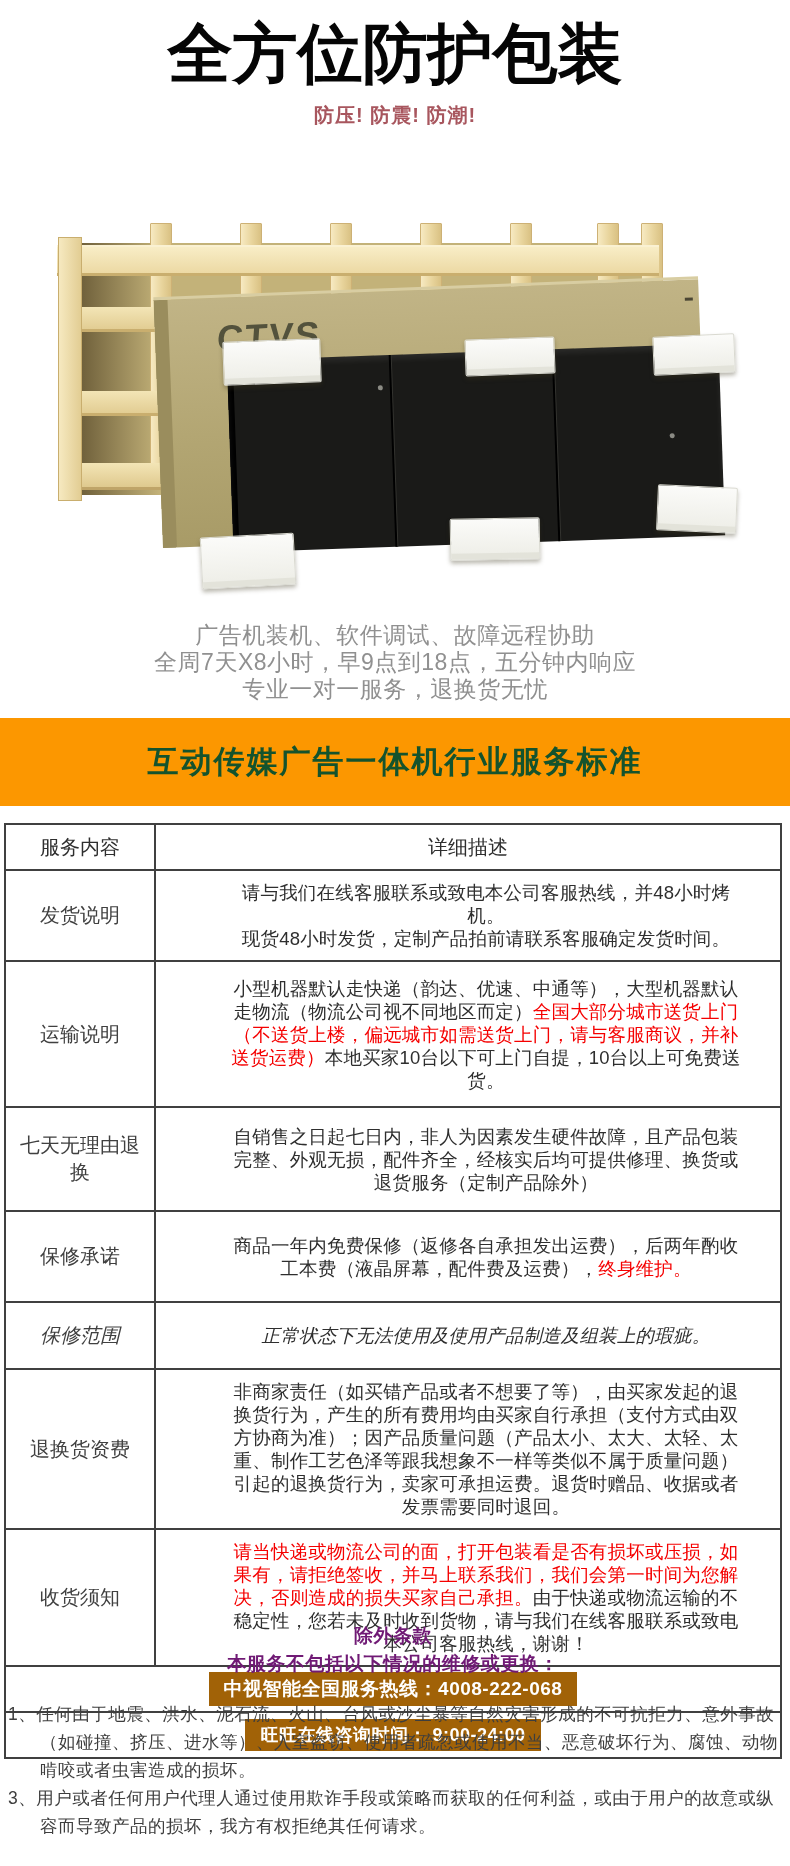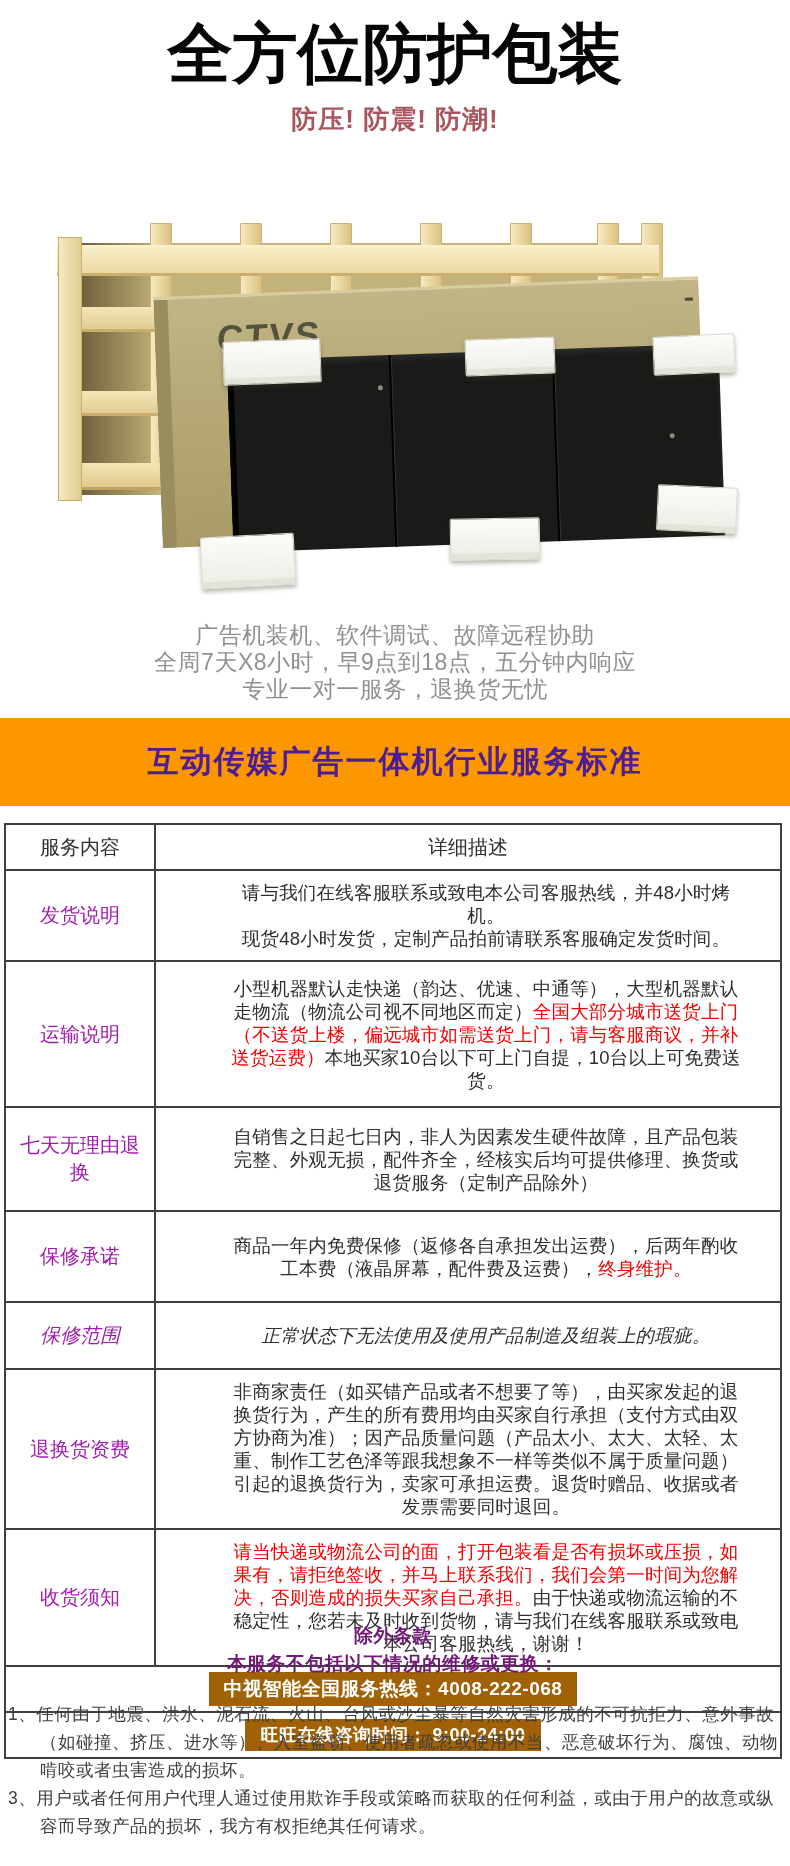--- a/index.html
+++ b/index.html
@@ -10,21 +10,21 @@
   }
   .abs{position:absolute;}
 
   
   .page-title{
     top:12px;left:0;width:790px;text-align:center;
     font-size:65px;font-weight:900;color:#050505;letter-spacing:0px;line-height:84px;
   }
   .page-subtitle{
     top:102px;left:0;width:790px;text-align:center;
-    font-size:26px;font-weight:600;color:#a8565e;letter-spacing:1px;
+    font-size:20px;font-weight:600;color:#a8565e;letter-spacing:1px;
   }
 
   
   .photo{top:185px;left:45px;width:710px;height:420px;}
   .photo *{position:absolute;}
   .crate-panel{left:15px;top:58px;width:592px;height:252px;background:#c3b279;}
   .crate-shadow{left:35px;top:58px;width:80px;height:252px;
     background:linear-gradient(to right,#6e5f3a,rgba(110,95,58,0));}
   .slat{top:38px;width:20px;height:245px;z-index:2;
     background:linear-gradient(to right,#f7eac2,#e8d49c 55%,#d9c183);
@@ -64,30 +64,30 @@
   .foam.f6{left:405px;top:333px;width:88px;height:40px;transform:rotate(-1deg);}
   .foam.f7{left:612px;top:301px;width:78px;height:44px;transform:rotate(2.5deg);}
 
   
   .service-note{top:622px;left:0;width:790px;text-align:center;
     color:#909090;font-size:23px;line-height:27px;letter-spacing:.5px;}
 
   
   .section-banner{top:718px;left:0;width:790px;height:88px;background:#fc9700;
     display:flex;align-items:center;justify-content:center;
-    color:#4c1d95;font-size:31px;font-weight:700;letter-spacing:2px;}
+    color:#14532d;font-size:31px;font-weight:700;letter-spacing:2px;}
 
   
   .service-table-wrap{top:823px;left:4px;width:778px;}
   table.service{border-collapse:collapse;width:100%;table-layout:fixed;
     border:2px solid #404040;}
   table.service td,table.service th{border:2px solid #404040;vertical-align:middle;text-align:center;}
   col.c1{width:150px;}
   .hdr{font-size:20px;font-weight:400;color:#2e2e2e;text-align:center;height:42px;}
-  td.label{font-size:20px;color:#a21caf;text-align:center;padding:8px 10px;line-height:27px;}
+  td.label{font-size:20px;color:#404040;text-align:center;padding:8px 10px;line-height:27px;}
   td.desc{font-size:18.5px;color:#2e2e2e;line-height:23px;
     padding:10px 34px 10px 70px;letter-spacing:.2px;}
   td.desc .pre{white-space:pre-line;}
   .seg-red{color:#f50000;}
   tr.r0 td{height:68px;} tr.r1 td{height:124px;} tr.r2 td{height:82px;}
   tr.r3 td{height:69px;} tr.r4 td{height:45px;font-style:italic;} tr.r5 td{height:133px;}
   tr.r6 td{height:101px;border-radius:23px;}
   td.banner-cell{text-align:center;height:42px;}
   .red-chip{display:inline-block;background:#a16207;color:#ffffff;
     font-weight:700;font-size:19px;padding:4px 15px;letter-spacing:.5px;}

